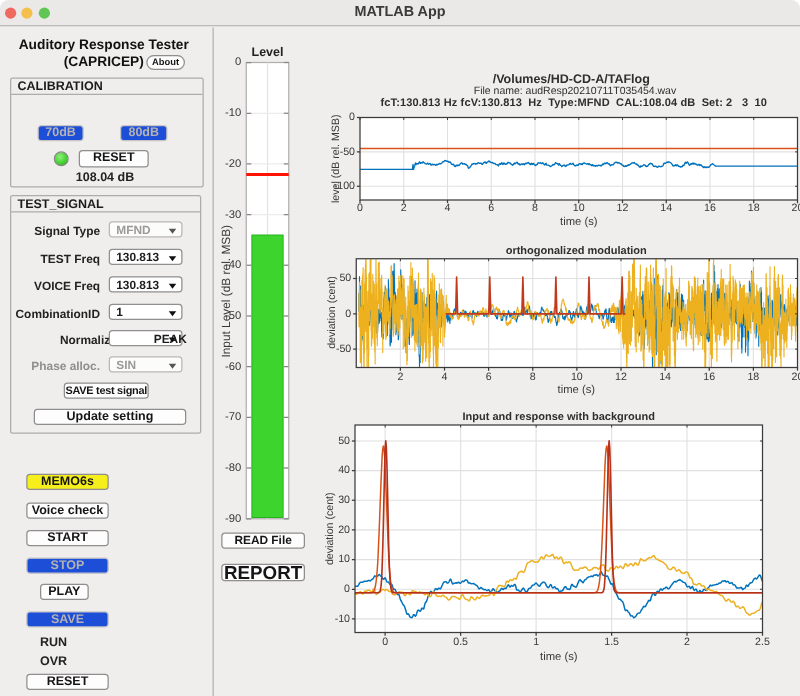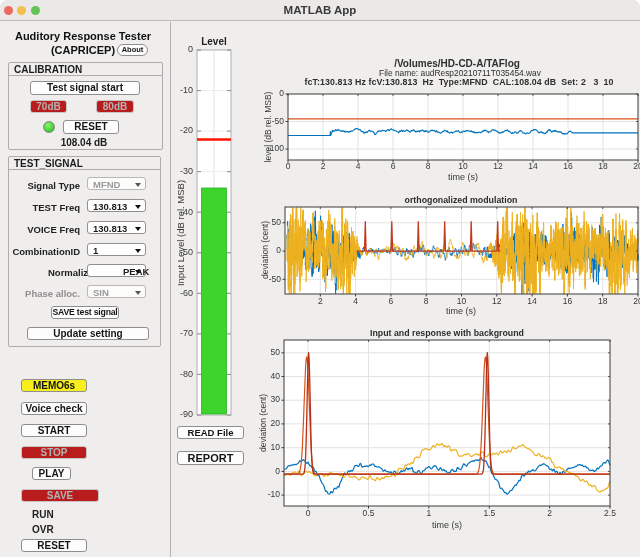--- a/index.html
+++ b/index.html
@@ -4,21 +4,21 @@
 body { font-family:"Liberation Sans",sans-serif; background:#fff; }
 #win { position:relative; width:640px; height:557px; background:#efeeed; overflow:hidden; border-radius:7px 7px 0 0; }
 #tbar { position:absolute; left:0; top:0; width:640px; height:21px; background:#ebe8e8; border-bottom:1px solid #bdbaba; }
 .tl { position:absolute; top:5.5px; width:9px; height:9px; border-radius:50%; }
 #ttl { position:absolute; left:0; top:4px; width:640px; text-align:center; font-size:11.5px; font-weight:bold; color:#3a3a3a; }
 #lpanel { position:absolute; left:0; top:22px; width:171px; height:535px; border-right:1px solid #b3b1b1; }
 .hdr { position:absolute; left:4px; top:29px; width:158px; text-align:center; font-size:11px; font-weight:bold; color:#111; line-height:14px; }
 .panel { position:absolute; border:1px solid #adabab; border-radius:2px; }
 .ptitle { height:13px; border-bottom:1px solid #adabab; font-size:10px; font-weight:600; color:#1c1c1c; padding:1px 0 0 5px; }
 .btn { position:absolute; background:#fdfdfd; border:1px solid #8f8d8d; border-radius:3px; font-size:10px; font-weight:600; color:#151515; text-align:center; line-height:11.5px; white-space:nowrap; }
-.btn.dis { color:#b4b2b2; border-color:#c7c5c5; background:#b91c1c; }
+.btn.dis { color:#b4b2b2; border-color:#c7c5c5; background:#1d4ed8; }
 .dd { position:absolute; background:#fff; border:1px solid #908e8e; border-radius:3px; font-size:9.5px; font-weight:600; color:#1c1c1c; padding:1px 0 0 5px; width:59px; height:13px; }
 .dd:after { content:""; position:absolute; right:4px; top:5px; border-left:3px solid transparent; border-right:3px solid transparent; border-top:4.5px solid #111; }
 .dd.dis { color:#9b9999; border-color:#b8b6b6; background:#fcfcfb; }
 .dd.dis:after { border-top-color:#555; }
 .lbl { position:absolute; font-size:9.5px; font-weight:600; color:#222; text-align:right; width:72px; }
 .lbl.dis { color:#8f8d8d; }
 </style></head><body>
 <div id="win">
   <div id="tbar">
     <div class="tl" style="left:4px;background:#ee6a5e"></div>
@@ -26,21 +26,20 @@
     <div class="tl" style="left:30.5px;background:#61c555"></div>
     <div id="ttl">MATLAB App</div>
   </div>
   <div id="lpanel"></div>
   <div class="hdr">Auditory Response Tester<br>(CAPRICEP)</div>
   <div class="btn" style="left:117px;top:44px;width:31px;height:12px;border-radius:6px;font-size:7.5px;font-weight:600;line-height:10px;">About</div>
 
   <div class="panel" style="left:8px;top:62px;width:155px;height:88px;">
       <div class="ptitle">CALIBRATION</div>
     </div>
-  <div class="btn" style="left:30px;top:81px;width:110px;height:14px;line-height:12.5px;">Test signal start</div>
   <div class="btn dis" style="left:30px;top:100px;width:37px;height:13px;">70dB</div>
   <div class="btn dis" style="left:96px;top:100px;width:38px;height:13px;">80dB</div>
   <div style="position:absolute;left:43px;top:121px;width:12px;height:12px;border-radius:50%;background:radial-gradient(circle at 40% 35%, #90f07e, #35cc22 70%, #1f9e12);border:1px solid #8a8888;"></div>
   <div class="btn" style="left:63px;top:120px;width:56px;height:14px;line-height:12.5px;">RESET</div>
   <div style="position:absolute;left:44px;top:137px;width:80px;text-align:center;font-size:10px;font-weight:600;color:#222;">108.04 dB</div>
 
   <div class="panel" style="left:8px;top:156px;width:153px;height:191px;">
       <div class="ptitle">TEST_SIGNAL</div>
     </div>
   <div class="lbl" style="left:8px;top:180px;">Signal Type</div>
@@ -56,27 +55,27 @@
   <div class="lbl dis" style="left:8px;top:288px;">Phase alloc.</div>
   <div class="dd dis" style="left:87px;top:285px;">SIN</div>
   <div class="btn" style="left:51px;top:306px;width:68px;height:13px;font-size:8.7px;letter-spacing:-0.2px;">SAVE test signal</div>
   <div class="btn" style="left:27px;top:327px;width:122px;height:13px;">Update setting</div>
 
   <div class="btn" style="left:21px;top:379px;width:66px;height:13px;background:#f6ef1c;border-color:#8f8d8d;">MEMO6s</div>
   <div class="btn" style="left:21px;top:402px;width:66px;height:13px;">Voice check</div>
   <div class="btn" style="left:21px;top:424px;width:66px;height:13px;">START</div>
   <div class="btn dis" style="left:21px;top:446px;width:66px;height:13px;">STOP</div>
   <div class="btn" style="left:32px;top:467px;width:39px;height:13px;">PLAY</div>
-  <div class="btn dis" style="left:21px;top:489px;width:78px;height:13px;">SAVE</div>
+  <div class="btn dis" style="left:21px;top:489px;width:66px;height:13px;">SAVE</div>
   <div style="position:absolute;left:32px;top:509px;font-size:10px;font-weight:600;color:#222;">RUN</div>
   <div style="position:absolute;left:32px;top:524px;font-size:10px;font-weight:600;color:#222;">OVR</div>
   <div class="btn" style="left:21px;top:539px;width:66px;height:13px;">RESET</div>
 
   <div class="btn" style="left:177px;top:426px;width:67px;height:13px;font-size:9.5px;">READ File</div>
-  <div class="btn" style="left:177px;top:451px;width:67px;height:14px;font-size:11px;line-height:13px;">REPORT</div>
+  <div class="btn" style="left:177px;top:451px;width:67px;height:14px;font-size:15px;line-height:13px;">REPORT</div>
 
   <svg width="640" height="557" viewBox="0 0 640 557" style="position:absolute;left:0;top:0" font-family="Liberation Sans, sans-serif">
 <rect x="197" y="50" width="34" height="365" fill="#ffffff" stroke="#b0aeae" stroke-width="1"></rect>
 <line x1="214.0" y1="50" x2="214.0" y2="415" stroke="#e3e3e3" stroke-width="1"></line>
 <line x1="197" y1="50.0" x2="201" y2="50.0" stroke="#888" stroke-width="1"></line>
 <line x1="227" y1="50.0" x2="231" y2="50.0" stroke="#888" stroke-width="1"></line>
 <text x="193" y="50.0" font-size="9" fill="#383838" text-anchor="end" dominant-baseline="middle">0</text>
 <line x1="197" y1="90.6" x2="231" y2="90.6" stroke="#ececec" stroke-width="1"></line>
 <line x1="197" y1="90.6" x2="201" y2="90.6" stroke="#888" stroke-width="1"></line>
 <line x1="227" y1="90.6" x2="231" y2="90.6" stroke="#888" stroke-width="1"></line>

